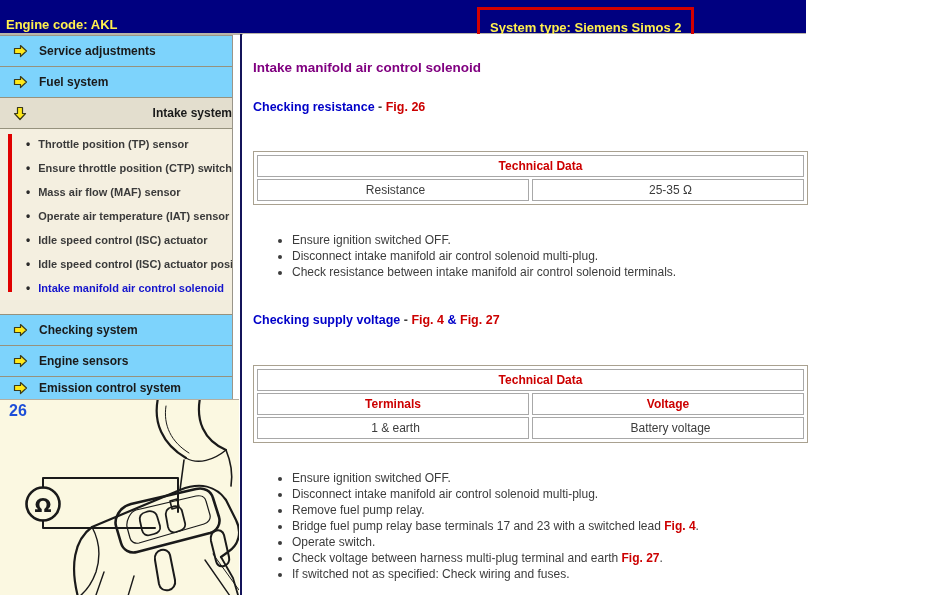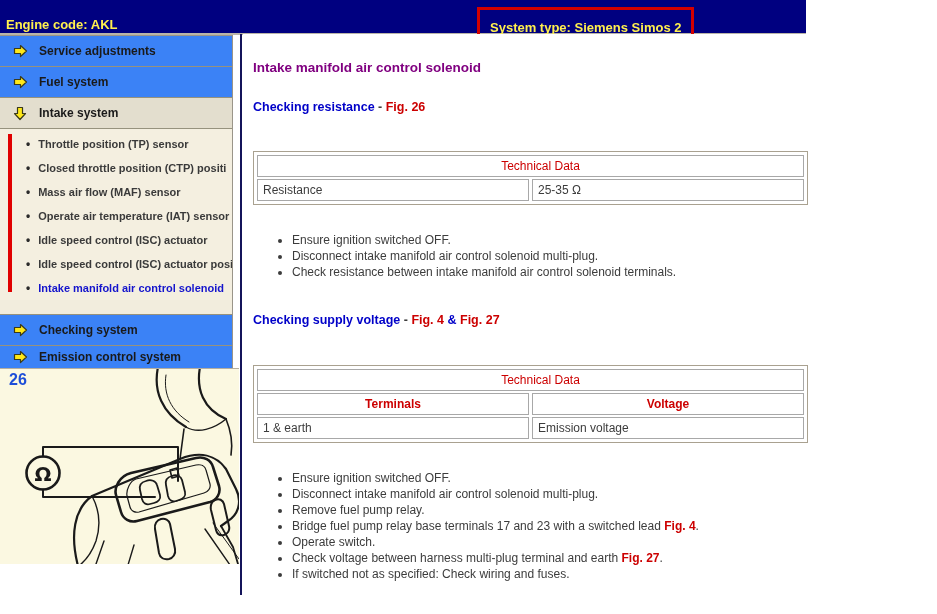--- a/index.html
+++ b/index.html
@@ -11,22 +11,22 @@
     color:#fff04e;white-space:pre;}
   .titlebar .line2{position:absolute;left:6px;top:17px;font-size:13px;font-weight:bold;
     color:#fff04e;white-space:pre;}
   .engine-code{border-bottom:3px solid #1d4ed8;padding-bottom:4px;}
   .system-box{position:absolute;left:477px;top:7px;height:20px;line-height:20px;
     border:3px solid #d40000;padding:8px 10px;font-size:13px;font-weight:bold;color:#fff04e;}
   
   .sidebar{position:absolute;left:0;top:35px;width:239px;height:560px;background:#ffffff;}
   .menus{width:232px;border-right:1px solid #9a9589;border-top:1px solid #9a9589;background:#f2eddd;}
   .side-row{height:30px;border-bottom:1px solid #96927e;display:flex;align-items:center;
-    padding-left:12px;gap:10px;background:#3b82f6;cursor:default;}
-  .side-row.expanded{background:#e3dece;}
+    padding-left:12px;gap:10px;background:#7dd3fc;cursor:default;}
+  .side-row.expanded{background:#e3dece;justify-content:space-between;}
   .side-row .icon{display:flex;align-items:center;}
   .side-label{font-size:12px;font-weight:bold;color:#1a1a1a;white-space:nowrap;}
   .submenu{position:relative;height:171px;background:#f4efe0;display:flex;flex-direction:column;
     padding-top:3px;box-sizing:border-box;}
   .redbar{position:absolute;left:8px;top:5px;width:4px;height:158px;background:#e00000;}
   .sub-item{flex:1;display:flex;align-items:center;padding-left:26px;white-space:nowrap;
     overflow:hidden;cursor:default;}
   .sub-bullet{font-size:12px;color:#2a2a2a;margin-right:8px;font-weight:bold;}
   .sub-label{font-size:11px;font-weight:bold;color:#3a3a3a;}
   .sub-item.selected .sub-label{color:#1414cc;}
@@ -41,23 +41,23 @@
   .content{position:absolute;left:243px;top:34px;width:694px;height:580px;background:#ffffff;}
   .page-title{position:absolute;left:10px;top:26px;font-size:13.5px;font-weight:bold;color:#800080;}
   .sec-heading{position:absolute;left:10px;font-size:12.5px;font-weight:bold;white-space:pre;}
   #heading-0{top:66px;} #heading-1{top:279px;}
   .h-blue{color:#0000c8;} .h-dash{color:#3c3c3c;} .h-fig{color:#cc0000;} .h-amp{color:#0000c8;}
   .tdata{position:absolute;left:10px;width:551px;border:1px solid #a9a190;padding:1px;background:#fff;}
   #table-0{top:117px;} #table-1{top:331px;}
   .trow{display:flex;margin:2px;gap:3px;}
   .tcell{border:1px solid #a8a8a8;height:20px;line-height:20px;font-size:12px;background:#fff;
     box-sizing:content-box;overflow:hidden;white-space:nowrap;}
-  .tcell.full{flex:1;text-align:center;color:#cc0000;font-weight:normal;padding-left:20px;}
+  .tcell.full{flex:1;text-align:center;color:#cc0000;font-weight:bold;padding-left:20px;}
   .tcell.th{flex:1;text-align:center;color:#cc0000;font-weight:bold;}
-  .tcell.td{flex:1;padding-left:5px;color:#3c3c3c;}
+  .tcell.td{flex:1;padding-left:5px;color:#3c3c3c;text-align:center;}
   .bullets{position:absolute;left:10px;width:600px;margin:0;padding-left:39px;}
   #bullets-0{top:198px;} #bullets-1{top:436px;}
   .bullets li{font-size:12px;line-height:16px;color:#3c3c3c;}
   .bullets .fig-ref{color:#cc0000;font-weight:bold;}
   
   .figure-svg{position:absolute;left:0;top:0;}
 </style>
 </head>
 <body>
 
@@ -95,21 +95,21 @@
         </div>
       </div>
     <div class="submenu" id="submenu">
       <div class="redbar"></div>
     <div class="sub-item">
           <span class="sub-bullet">•</span>
           <span class="sub-label">Throttle position (TP) sensor</span>
         </div>
         <div class="sub-item">
           <span class="sub-bullet">•</span>
-          <span class="sub-label">Closed throttle position (CTP) positi</span>
+          <span class="sub-label">Ensure throttle position (CTP) switch</span>
         </div>
         <div class="sub-item">
           <span class="sub-bullet">•</span>
           <span class="sub-label">Mass air flow (MAF) sensor</span>
         </div>
         <div class="sub-item">
           <span class="sub-bullet">•</span>
           <span class="sub-label">Operate air temperature (IAT) sensor</span>
         </div>
         <div class="sub-item">
@@ -127,20 +127,28 @@
       </div>
     <div class="menu-gap"></div>
     <div id="menu-bottom">
         <div class="side-row">
           <span class="icon">
             <svg width="17" height="16" viewBox="0 0 17 16">
               <path d="M2.5,5.5 H8.5 V2.5 L14.5,8 L8.5,13.5 V10.5 H2.5 Z" fill="#ffe818" stroke="#3a3a1a" stroke-width="1.2" stroke-linejoin="round"></path>
             </svg>
           </span>
           <span class="side-label">Checking system</span>
+        </div>
+        <div class="side-row">
+          <span class="icon">
+            <svg width="17" height="16" viewBox="0 0 17 16">
+              <path d="M2.5,5.5 H8.5 V2.5 L14.5,8 L8.5,13.5 V10.5 H2.5 Z" fill="#ffe818" stroke="#3a3a1a" stroke-width="1.2" stroke-linejoin="round"></path>
+            </svg>
+          </span>
+          <span class="side-label">Engine sensors</span>
         </div>
         <div class="side-row clipped">
           <span class="icon">
             <svg width="17" height="16" viewBox="0 0 17 16">
               <path d="M2.5,5.5 H8.5 V2.5 L14.5,8 L8.5,13.5 V10.5 H2.5 Z" fill="#ffe818" stroke="#3a3a1a" stroke-width="1.2" stroke-linejoin="round"></path>
             </svg>
           </span>
           <span class="side-label">Emission control system</span>
         </div>
       </div>
@@ -211,21 +219,21 @@
   <div class="tdata" id="table-1">
       <div class="trow">
         <div class="tcell full">Technical Data</div>
       </div>
       <div class="trow">
         <div class="tcell th">Terminals</div>
         <div class="tcell th">Voltage</div>
       </div>
       <div class="trow">
         <div class="tcell td">1 &amp; earth</div>
-        <div class="tcell td">Emission voltage</div>
+        <div class="tcell td">Battery voltage</div>
       </div>
     </div>
 
   <ul class="bullets" id="bullets-1">
       <li><span>Ensure ignition switched OFF.</span></li>
       <li><span>Disconnect intake manifold air control solenoid multi-plug.</span></li>
       <li><span>Remove fuel pump relay.</span></li>
       <li><span>Bridge fuel pump relay base terminals 17 and 23 with a switched lead </span><span class="fig-ref">Fig. 4</span><span>.</span></li>
       <li><span>Operate switch.</span></li>
       <li><span>Check voltage between harness multi-plug terminal and earth </span><span class="fig-ref">Fig. 27</span><span>.</span></li>

